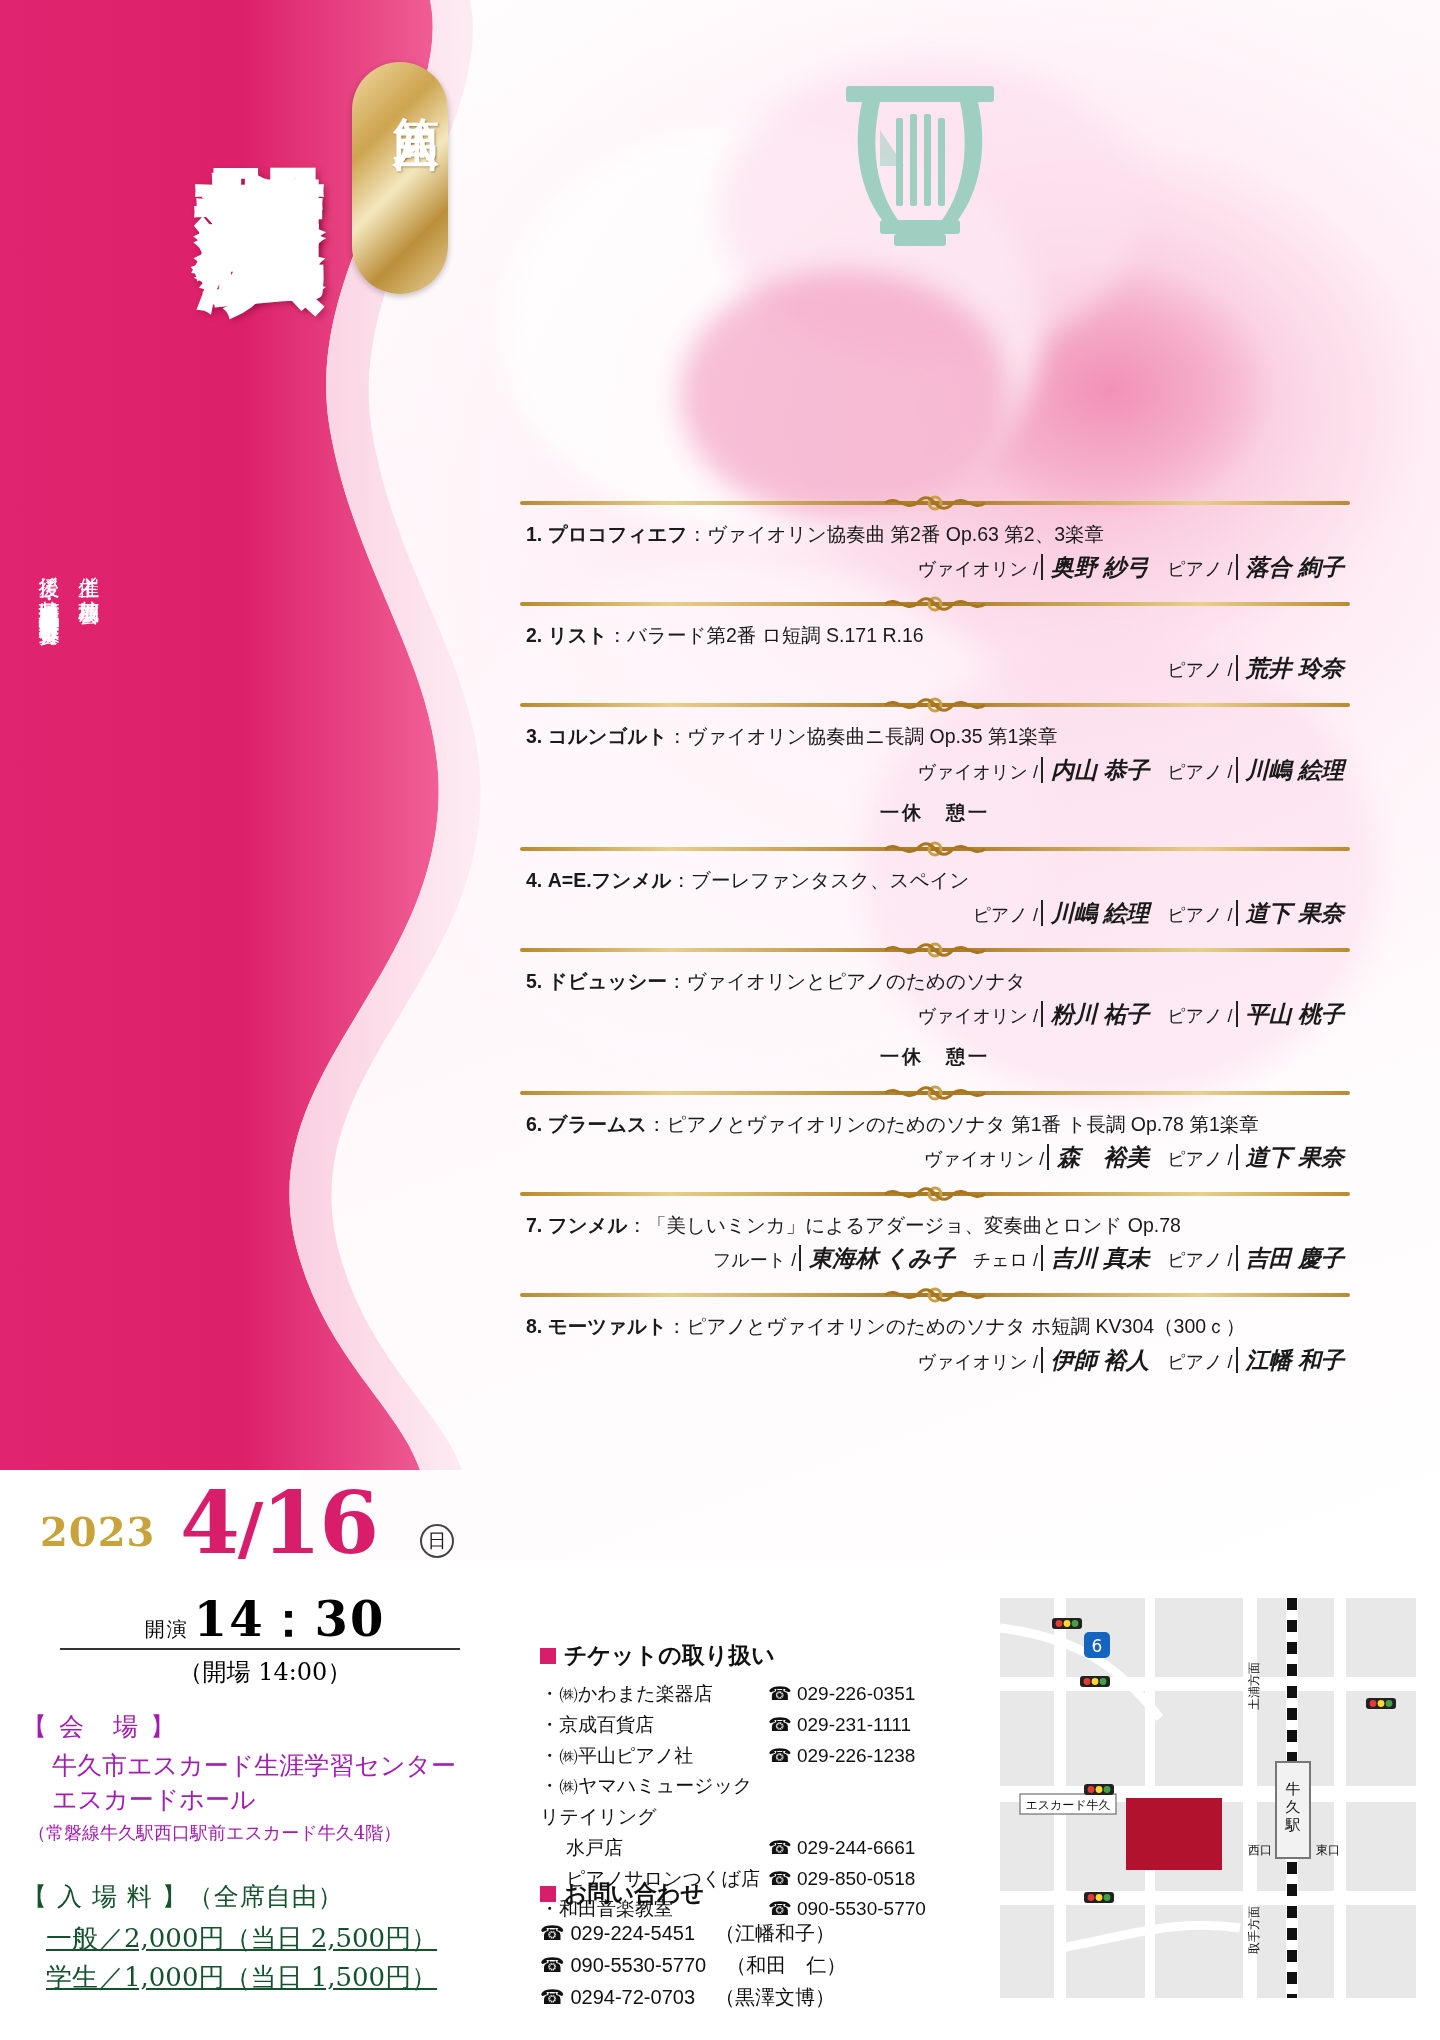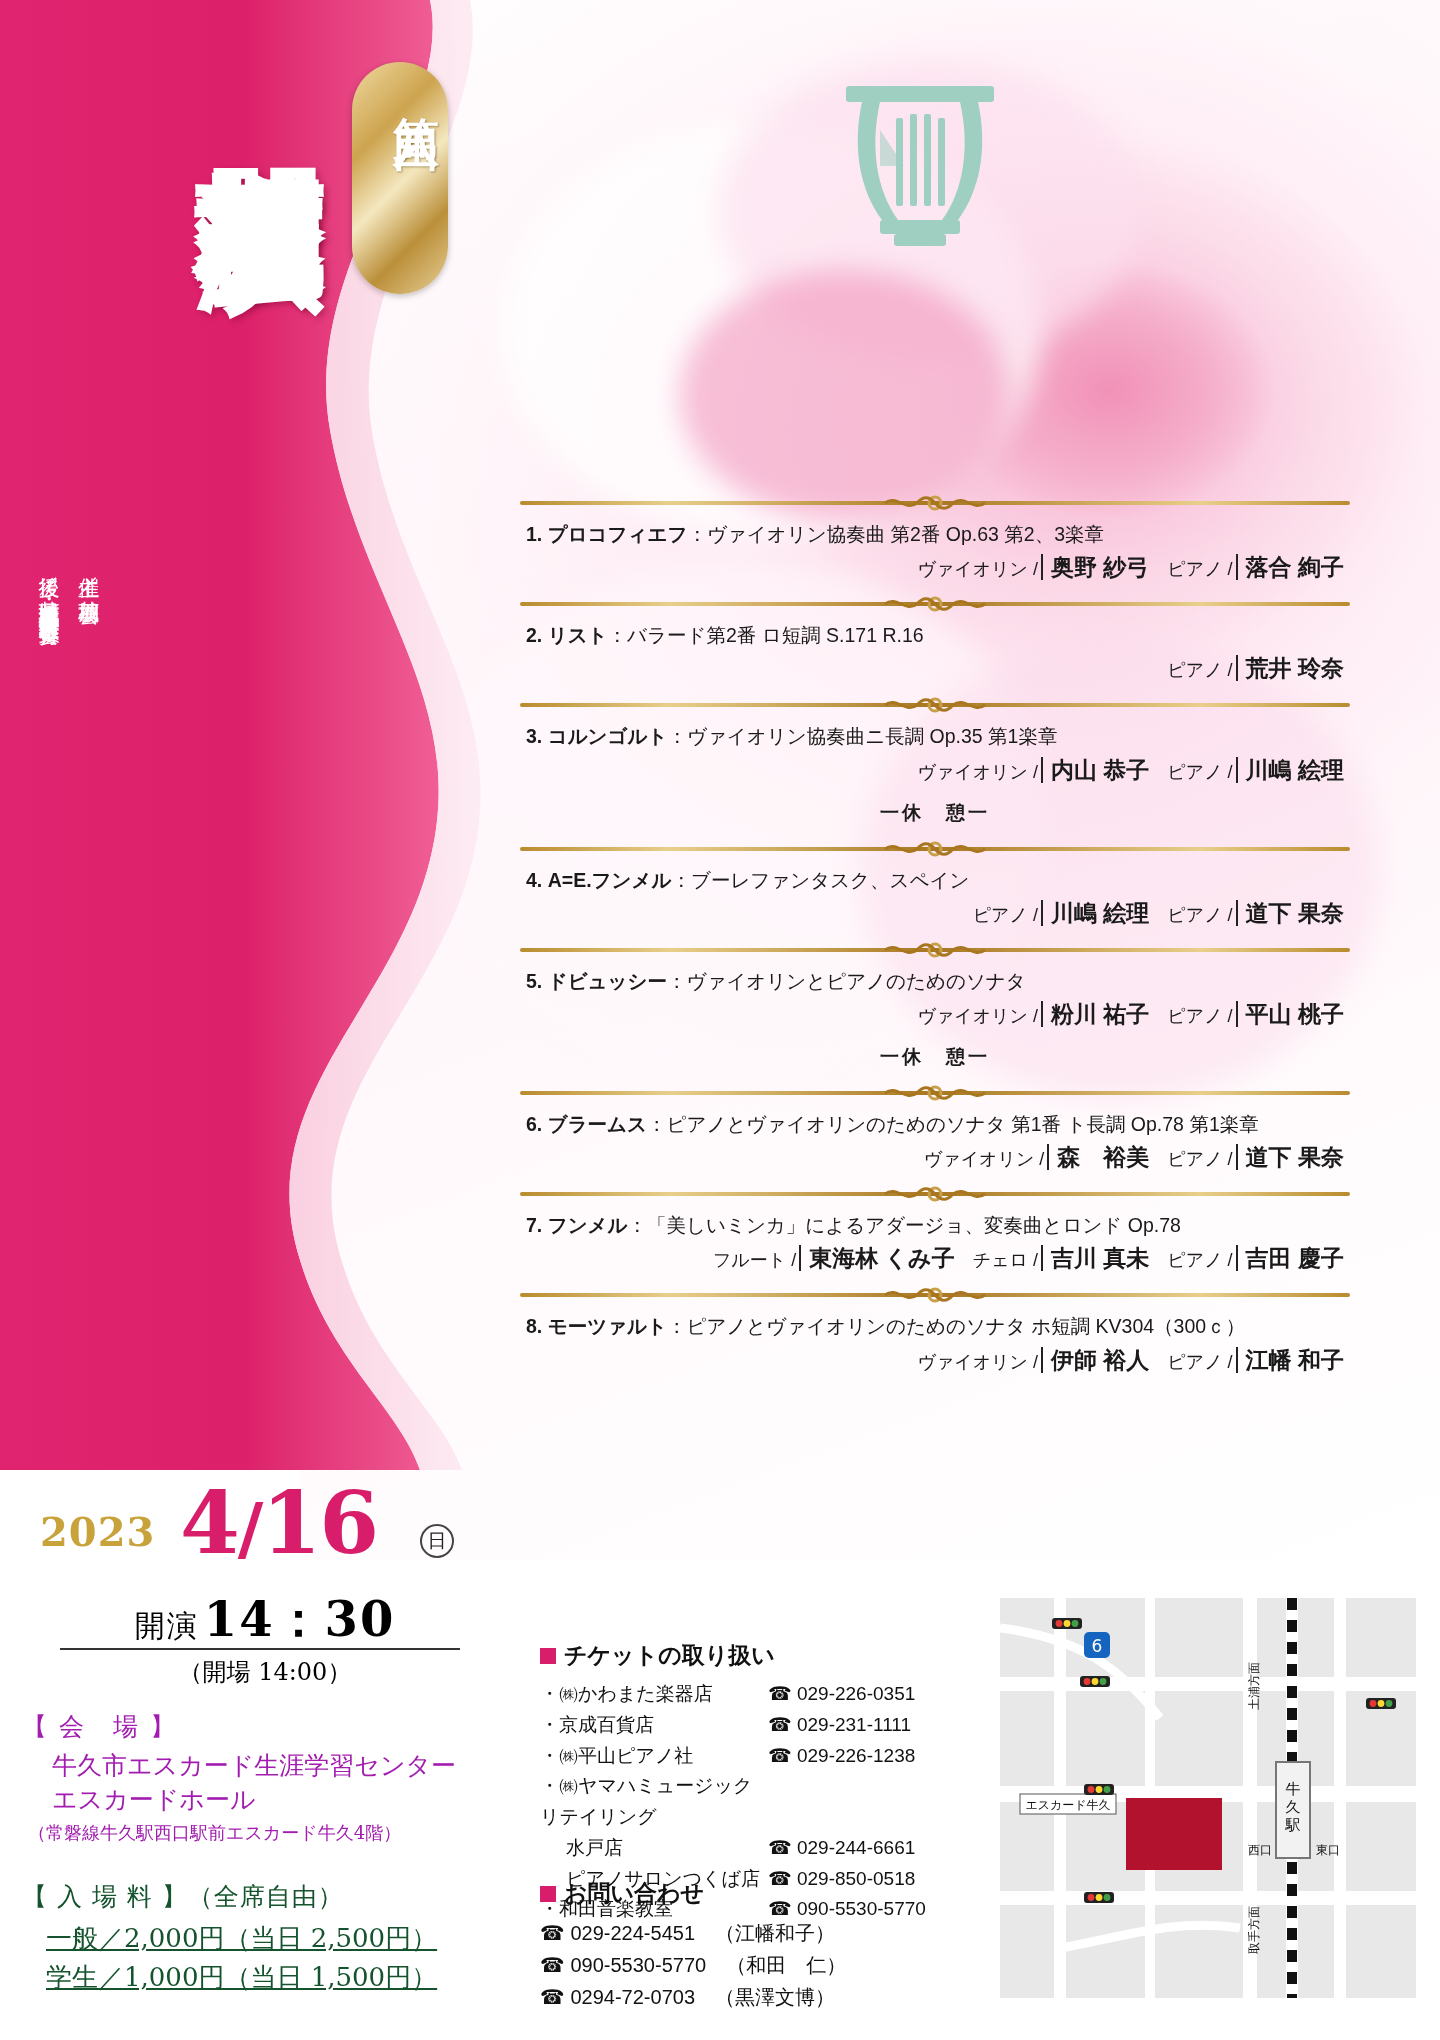--- a/index.html
+++ b/index.html
@@ -117,21 +117,21 @@
   }
   .item-line1 b { font-weight: 700; }
   .item-line2 {
     font-size: 19px; line-height: 1.65; text-align: right;
     padding-right: 6px; white-space: nowrap;
   }
   .role { font-size: 18px; }
   .perf {
     font-weight: 700; font-size: 23px;
     border-left: 2px solid #222;
-    padding-left: 8px; margin-left: 3px;
+    padding-left: 8px; margin-left: 3px; font-style: italic;
   }
   .gap { display:inline-block; width: 18px; }
   .intermission {
     text-align: center; font-size: 19px; letter-spacing: 3px;
     margin: 10px 0 12px 0; font-weight: 600;
   }
 
   
   .date-row {
     position: absolute; left: 30px; top: 1478px; width: 470px; height: 92px;
@@ -151,21 +151,21 @@
     position: absolute; left: 390px; top: 46px;
     width: 34px; height: 34px; border-radius: 50%;
     border: 2px solid #444; color:#222; font-size: 19px;
     display:flex; align-items:center; justify-content:center;
   }
   .open-row {
     position: absolute; left: 30px; top: 1588px; width: 470px;
     text-align: center;
     font-family: "DejaVu Serif","Liberation Serif",serif;
   }
-  .open-row .lbl { font-size: 30px; letter-spacing: 2px; }
+  .open-row .lbl { font-size: 20px; letter-spacing: 2px; }
   .open-row .tm { font-size: 48px; font-weight: 700; letter-spacing: 2px; }
   .open-rule {
     position:absolute; left: 60px; top: 1648px; width: 400px; height: 2px; background:#333;
   }
   .door { position:absolute; left: 30px; top: 1656px; width: 470px; text-align:center;
     font-size: 24px; font-family:"DejaVu Serif","Liberation Serif",serif; }
 
   .venue { position: absolute; left: 22px; top: 1710px; width: 490px;
     font-family:"DejaVu Serif","Liberation Serif",serif; color:#a21caf; }
   .venue .head { font-size: 25px; letter-spacing: 2px; margin-bottom: 6px; }

